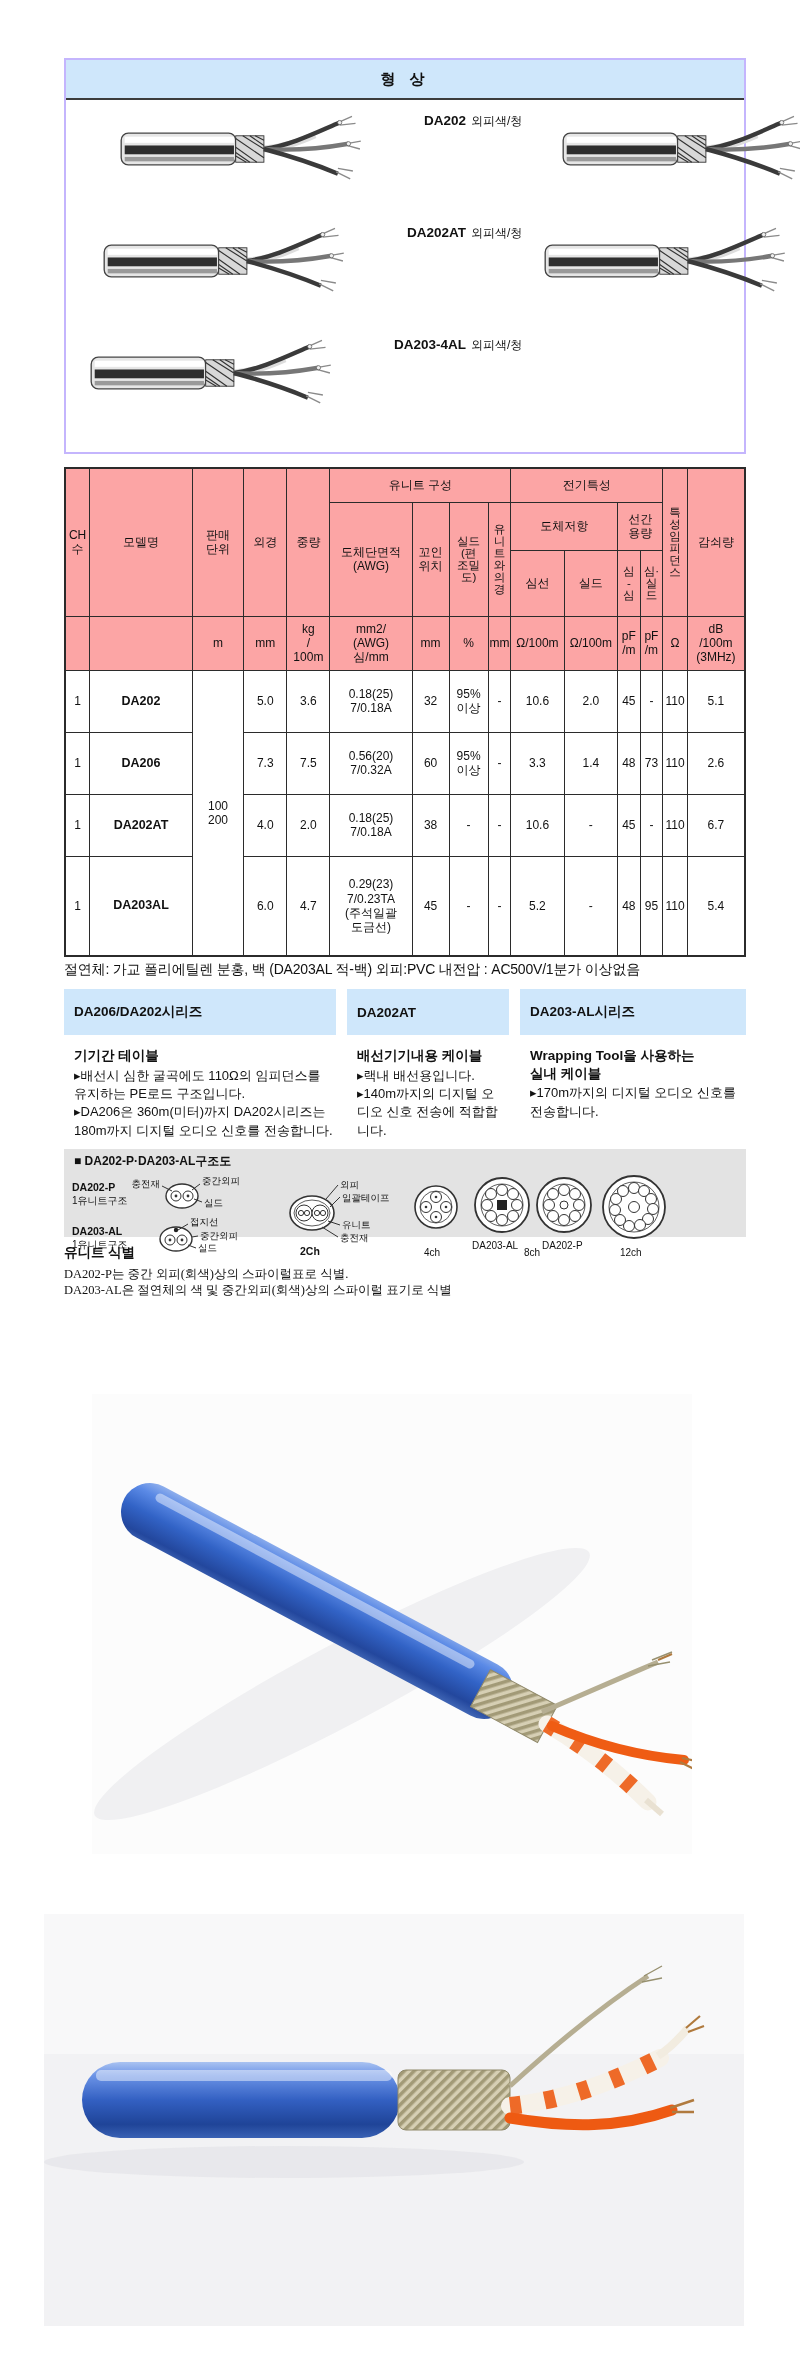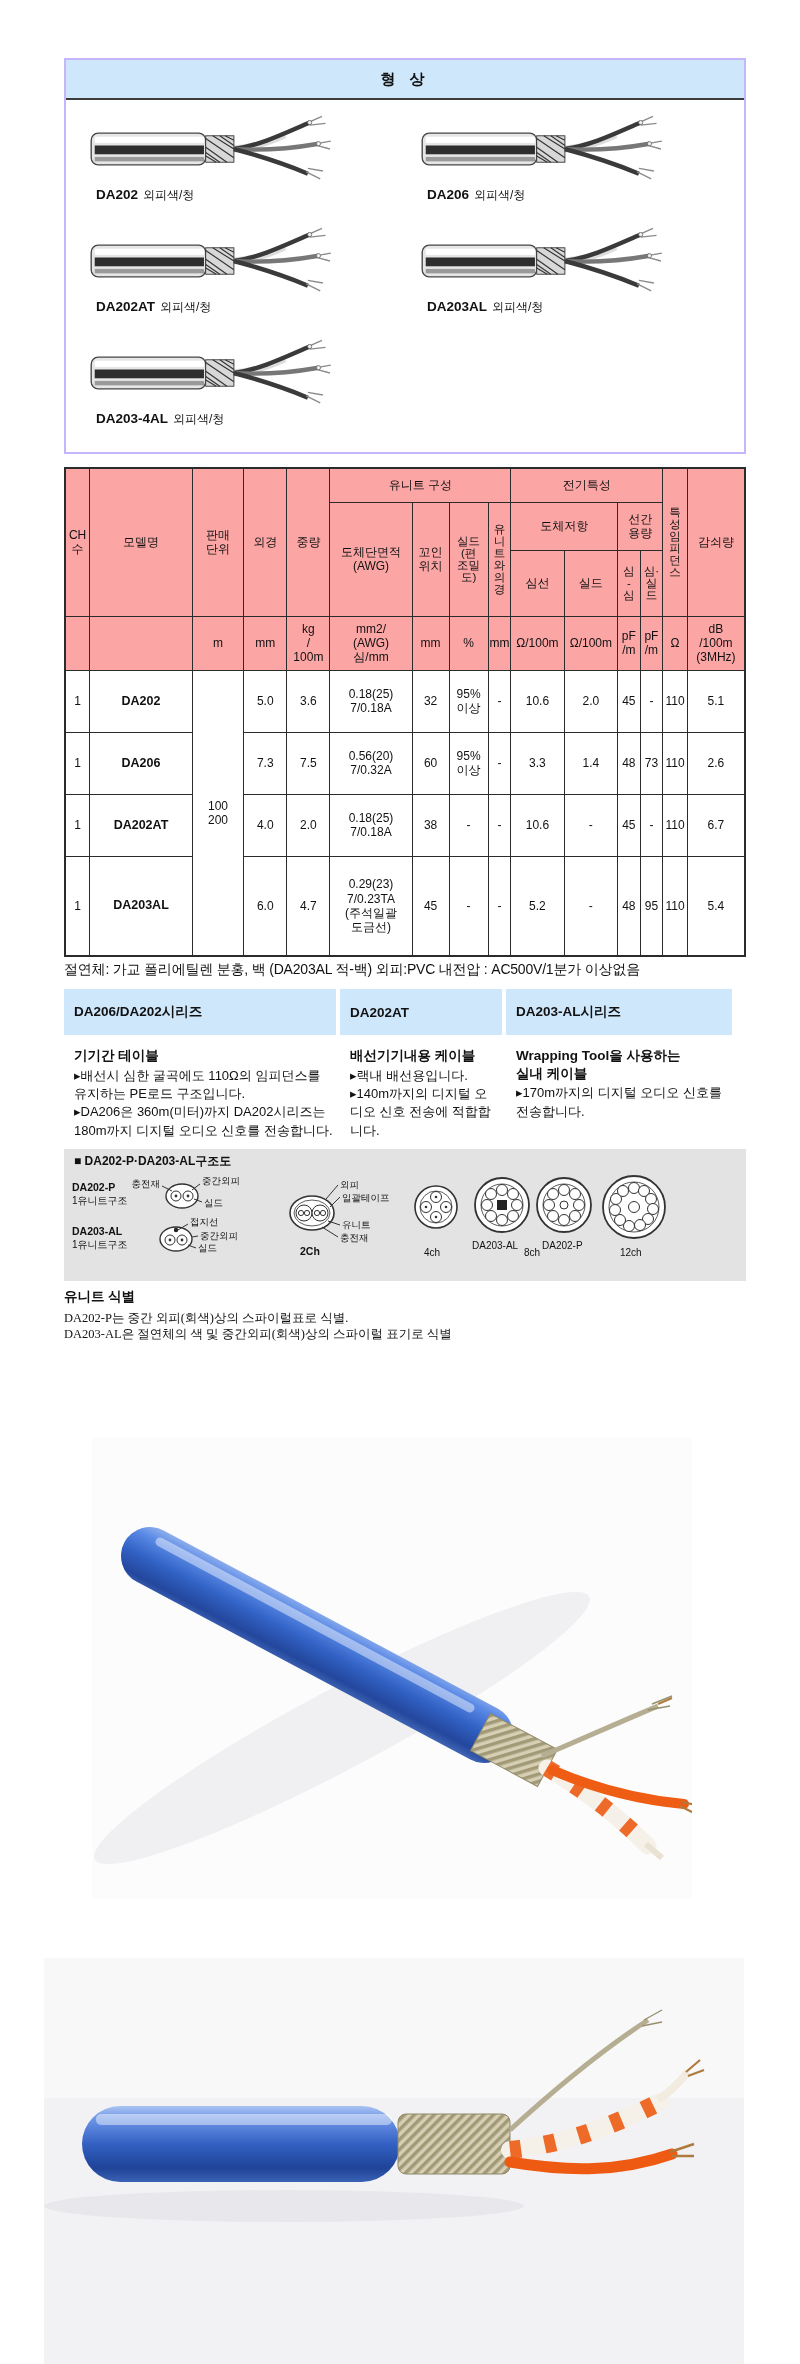--- a/index.html
+++ b/index.html
@@ -3,45 +3,45 @@
 <meta charset="utf-8">
 <style>
   html,body{margin:0;padding:0;}
   body{width:800px;height:2364px;background:#ffffff;font-family:"Liberation Sans",sans-serif;color:#111;}
   .content{width:682px;margin-left:64px;}
 
   
   .shape-box{border:2px solid #c4b5fd;margin-top:58px;}
   .shape-head{background:#cfe7fb;border-bottom:2px solid #3c3c3c;height:38px;display:flex;align-items:center;justify-content:center;font-weight:bold;font-size:15px;letter-spacing:5px;}
   .shape-body{display:grid;grid-template-columns:1fr 1fr;padding:12px 8px 4px;}
-  .cablecell{height:112px;display:flex;flex-direction:column;justify-content:flex-start;padding:0 6px;}
+  .cablecell{height:112px;display:flex;flex-direction:row;justify-content:flex-end;padding:0 6px;gap:36px;}
   .cablecell svg.art{width:262px;height:74px;}
   .cablelbl{font-size:12px;margin:1px 0 6px 16px;white-space:nowrap;}
   .cablelbl b{font-size:13.5px;margin-right:5px;}
 
   
   table.spec{border-collapse:collapse;table-layout:fixed;width:682px;margin-top:13px;border:2px solid #2b2b2b;}
   .spec th,.spec td{border:1px solid #2b2b2b;text-align:center;vertical-align:middle;white-space:pre-line;font-weight:normal;font-size:12px;line-height:1.18;padding:1px;overflow:hidden;}
   .spec .hd{background:#fca5a5;}
   .spec .vert{line-height:1.05;font-size:11.5px;padding:0;}
   .spec td.model{font-weight:bold;font-size:12.5px;}
   tr.rA{height:34px}tr.rB{height:48px}tr.rC{height:66px}tr.rU{height:54px}
   tr.rd{height:62px}tr.rd4{height:100px}
 
   .footnote{font-size:14px;margin-top:4px;letter-spacing:-0.2px;white-space:nowrap;}
 
   
-  .cols{display:grid;grid-template-columns:272px 162px 226px;column-gap:4px;margin-top:10px;}
+  .cols{display:grid;grid-template-columns:272px 162px 226px;column-gap:11px;margin-top:10px;}
   .colhead{background:#cfe7fb;height:46px;display:flex;align-items:center;padding:0 10px;font-weight:bold;font-size:13.5px;}
   .colbody{padding:12px 2px 0 10px;font-size:13px;line-height:1.42;}
   .coltitle{font-weight:bold;font-size:13.5px;margin-bottom:2px;white-space:pre-line;line-height:1.3;}
   .bullet{margin:0;}
 
   
-  .graybox{background:#e3e3e3;margin-top:9px;height:132px;}
+  .graybox{background:#e3e3e3;margin-top:9px;height:88px;}
   .graybox svg{display:block;width:682px;height:112px;}
   svg text{font-family:"Liberation Sans",sans-serif;fill:#111;}
   .dg-t{font-size:12px;font-weight:bold;}
   .dg-s{font-size:10px;}
   .dg-m{font-size:10.5px;font-weight:bold;}
   .dg-c{font-size:9.5px;}
 
   .unitid{margin-top:7px;font-size:12.5px;line-height:1.35;font-family:Liberation Serif, serif;}
   .unitid .t{font-weight:bold;font-size:13.5px;margin-bottom:3px;}
 

